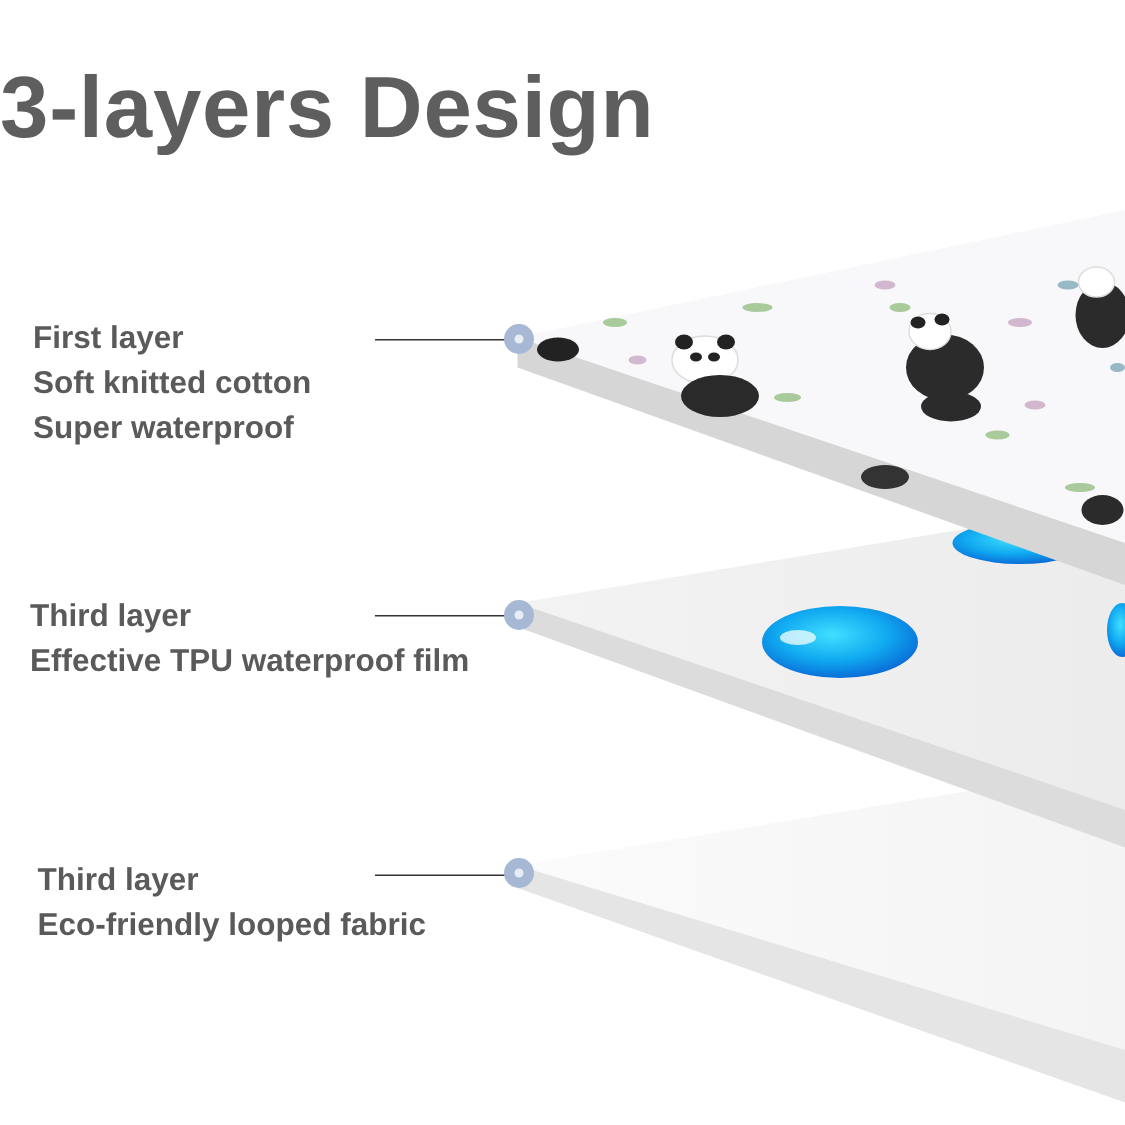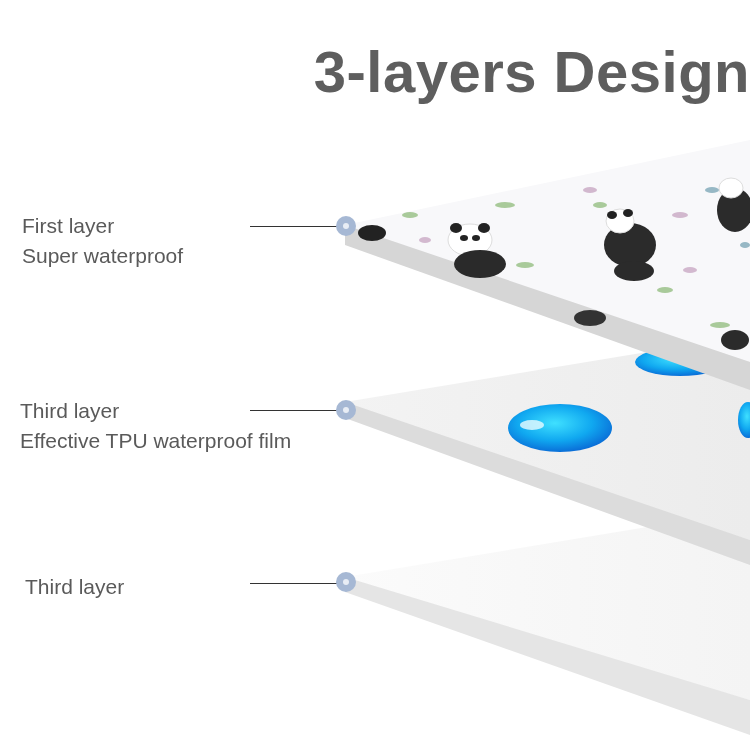--- a/index.html
+++ b/index.html
@@ -1,19 +1,19 @@
 <!DOCTYPE html>
 <html><head>
 <meta charset="utf-8">
 <style>
   html, body { margin:0; padding:0; background:#ffffff; }
   body { width:750px; height:750px; position:relative; overflow:hidden; font-family:"Liberation Sans", sans-serif; }
-  .title { position:absolute; left:0; top:38px; width:750px; text-align:right; font-size:58px; font-weight:bold; color:#5e5e5e; letter-spacing:0.5px; }
+  .title { position:absolute; left:0; top:38px; width:750px; text-align:left; font-size:58px; font-weight:bold; color:#5e5e5e; letter-spacing:0.5px; }
   .label-block { position:absolute; color:#5a5a5a; font-size:21px; line-height:30px; }
-  .label-block div { white-space:nowrap; }
+  .label-block div { white-space:nowrap;font-weight:bold; }
   .leader { position:absolute; height:1px; background:#333; }
   .dot { position:absolute; width:20px; height:20px; border-radius:50%; background:#a6b8d4; }
   .dot::after { content:""; position:absolute; left:7px; top:7px; width:6px; height:6px; border-radius:50%; background:#e8edf5; }
   svg.scene { position:absolute; left:0; top:0; }
 </style>
 </head>
 <body>
 
 <div class="title">3-layers Design</div>
 
@@ -96,29 +96,31 @@
       <g fill="#7fa9b8" opacity="0.8">
         <ellipse cx="712" cy="190" rx="7" ry="3"></ellipse>
         <ellipse cx="745" cy="245" rx="5" ry="3"></ellipse>
       </g>
     </g>
   </g>
 </svg>
 
 <div class="label-block" style="left:22px; top:211px;">
   <div>First layer</div>
+  <div>Soft knitted cotton</div>
   <div>Super waterproof</div>
 </div>
 <div class="leader" style="left:250px; top:226px; width:88px;"></div>
 <div class="dot" style="left:336px; top:216px;"></div>
 
 <div class="label-block" style="left:20px; top:396px;">
   <div>Third layer</div>
   <div>Effective TPU waterproof film</div>
 </div>
 <div class="leader" style="left:250px; top:410px; width:88px;"></div>
 <div class="dot" style="left:336px; top:400px;"></div>
 
 <div class="label-block" style="left:25px; top:572px;">
   <div>Third layer</div>
+  <div>Eco-friendly looped fabric</div>
 </div>
 <div class="leader" style="left:250px; top:583px; width:88px;"></div>
 <div class="dot" style="left:336px; top:572px;"></div>
 
 </body></html>

